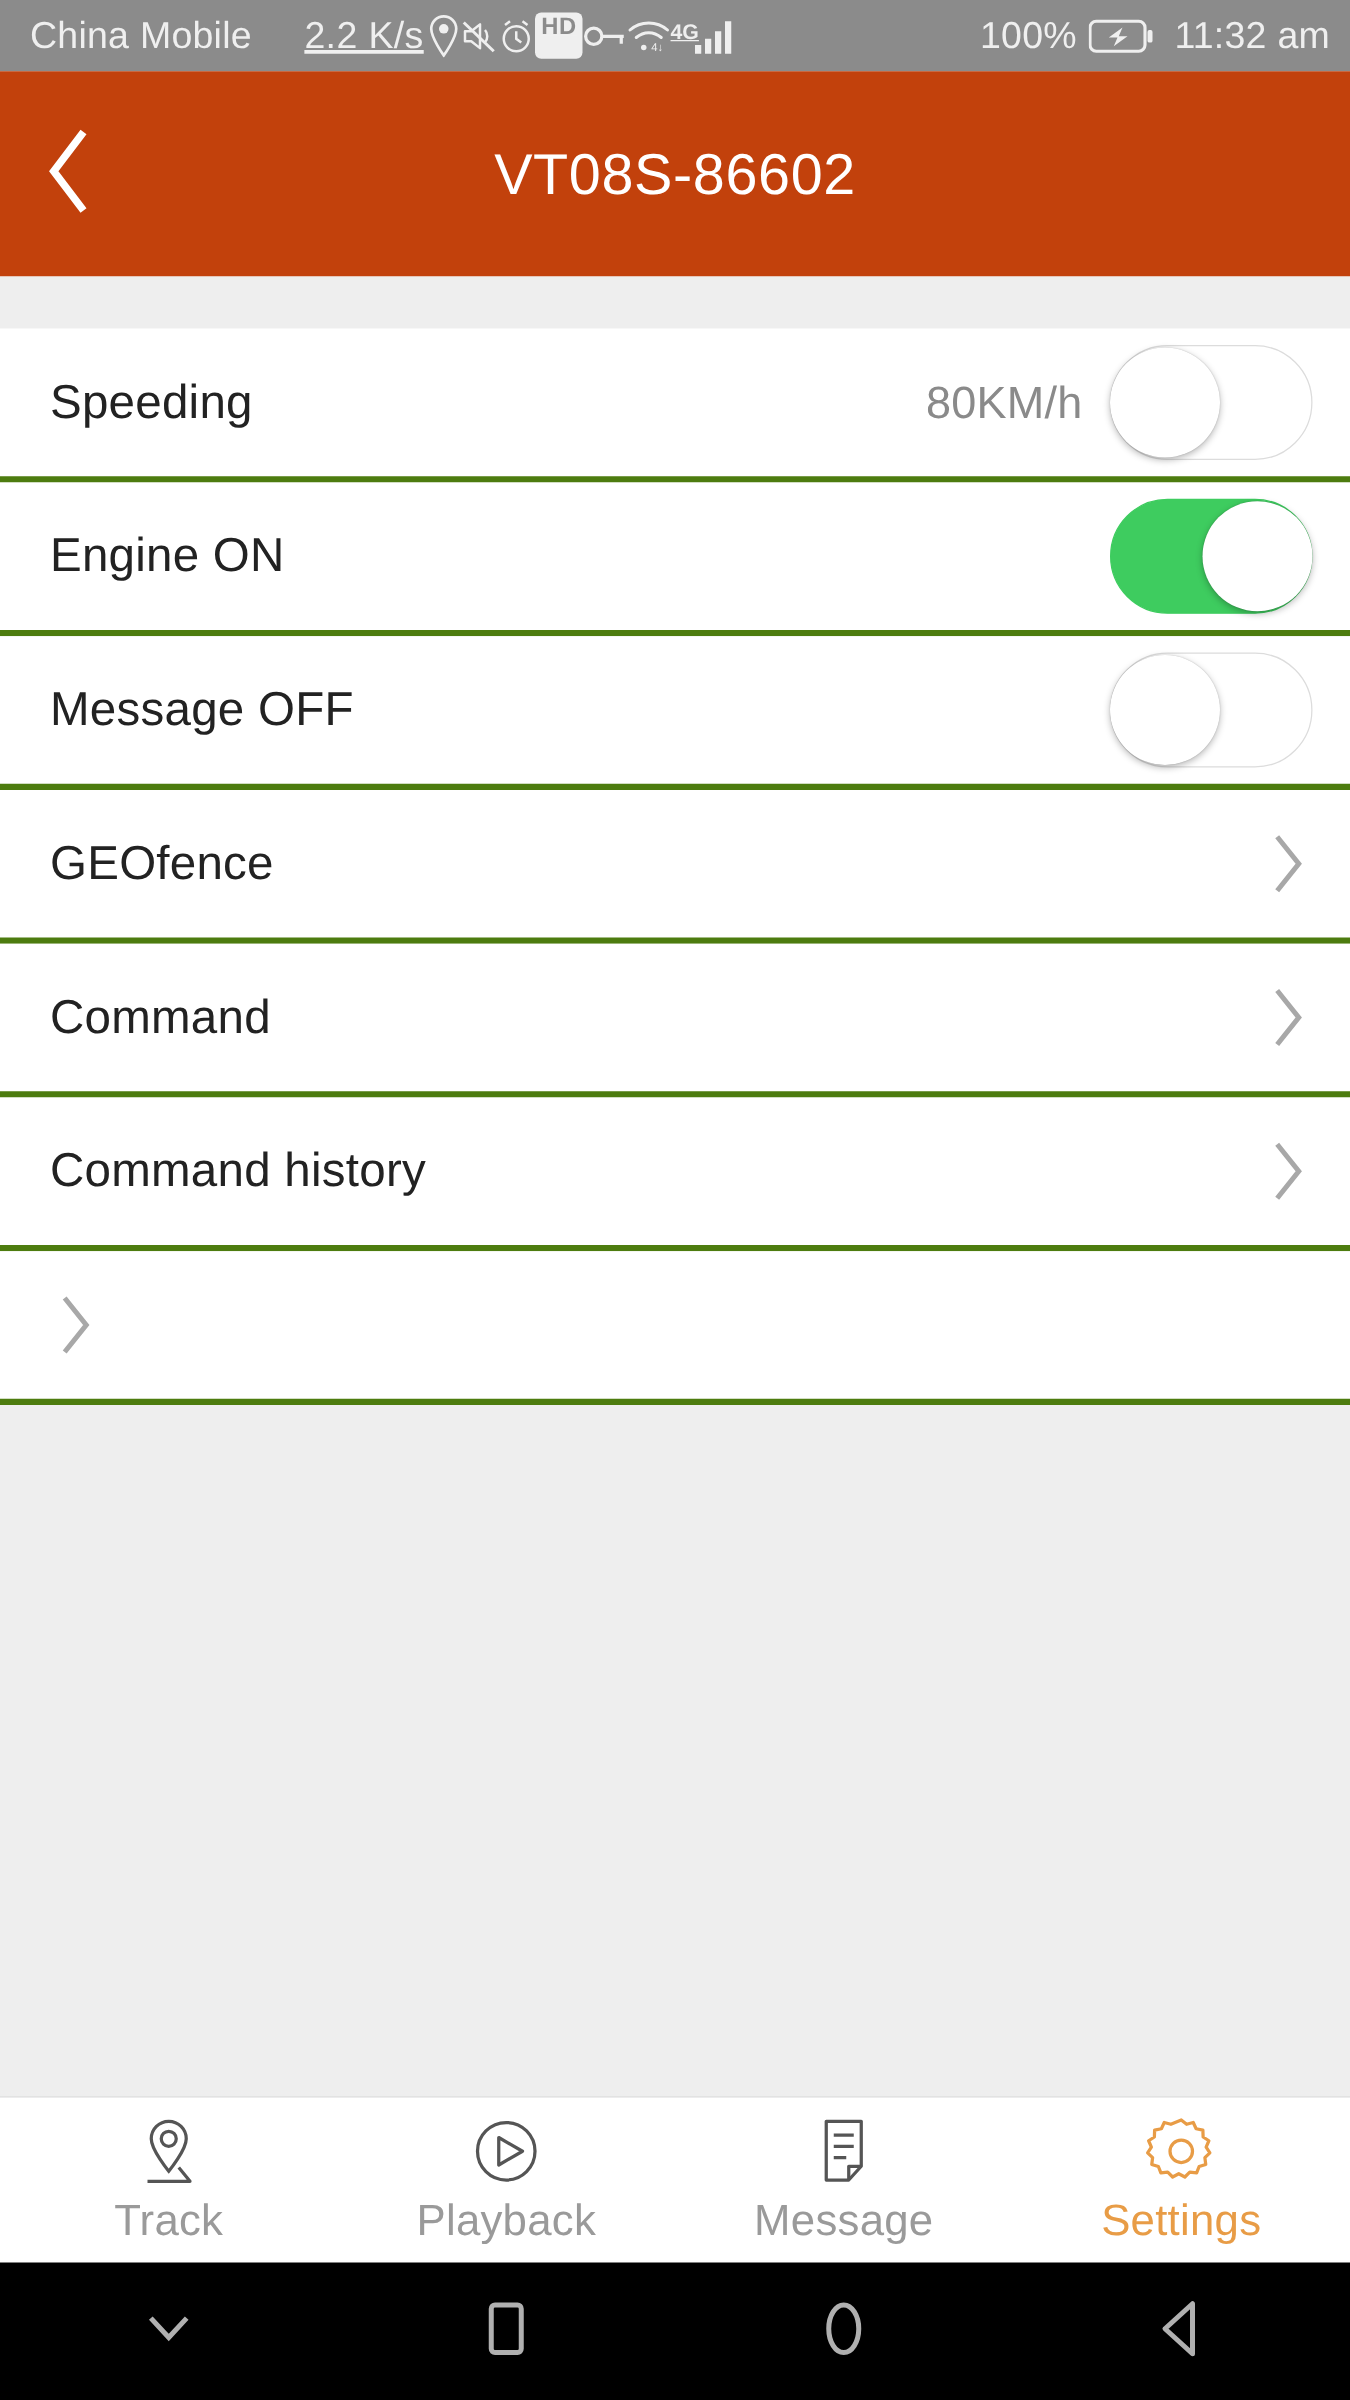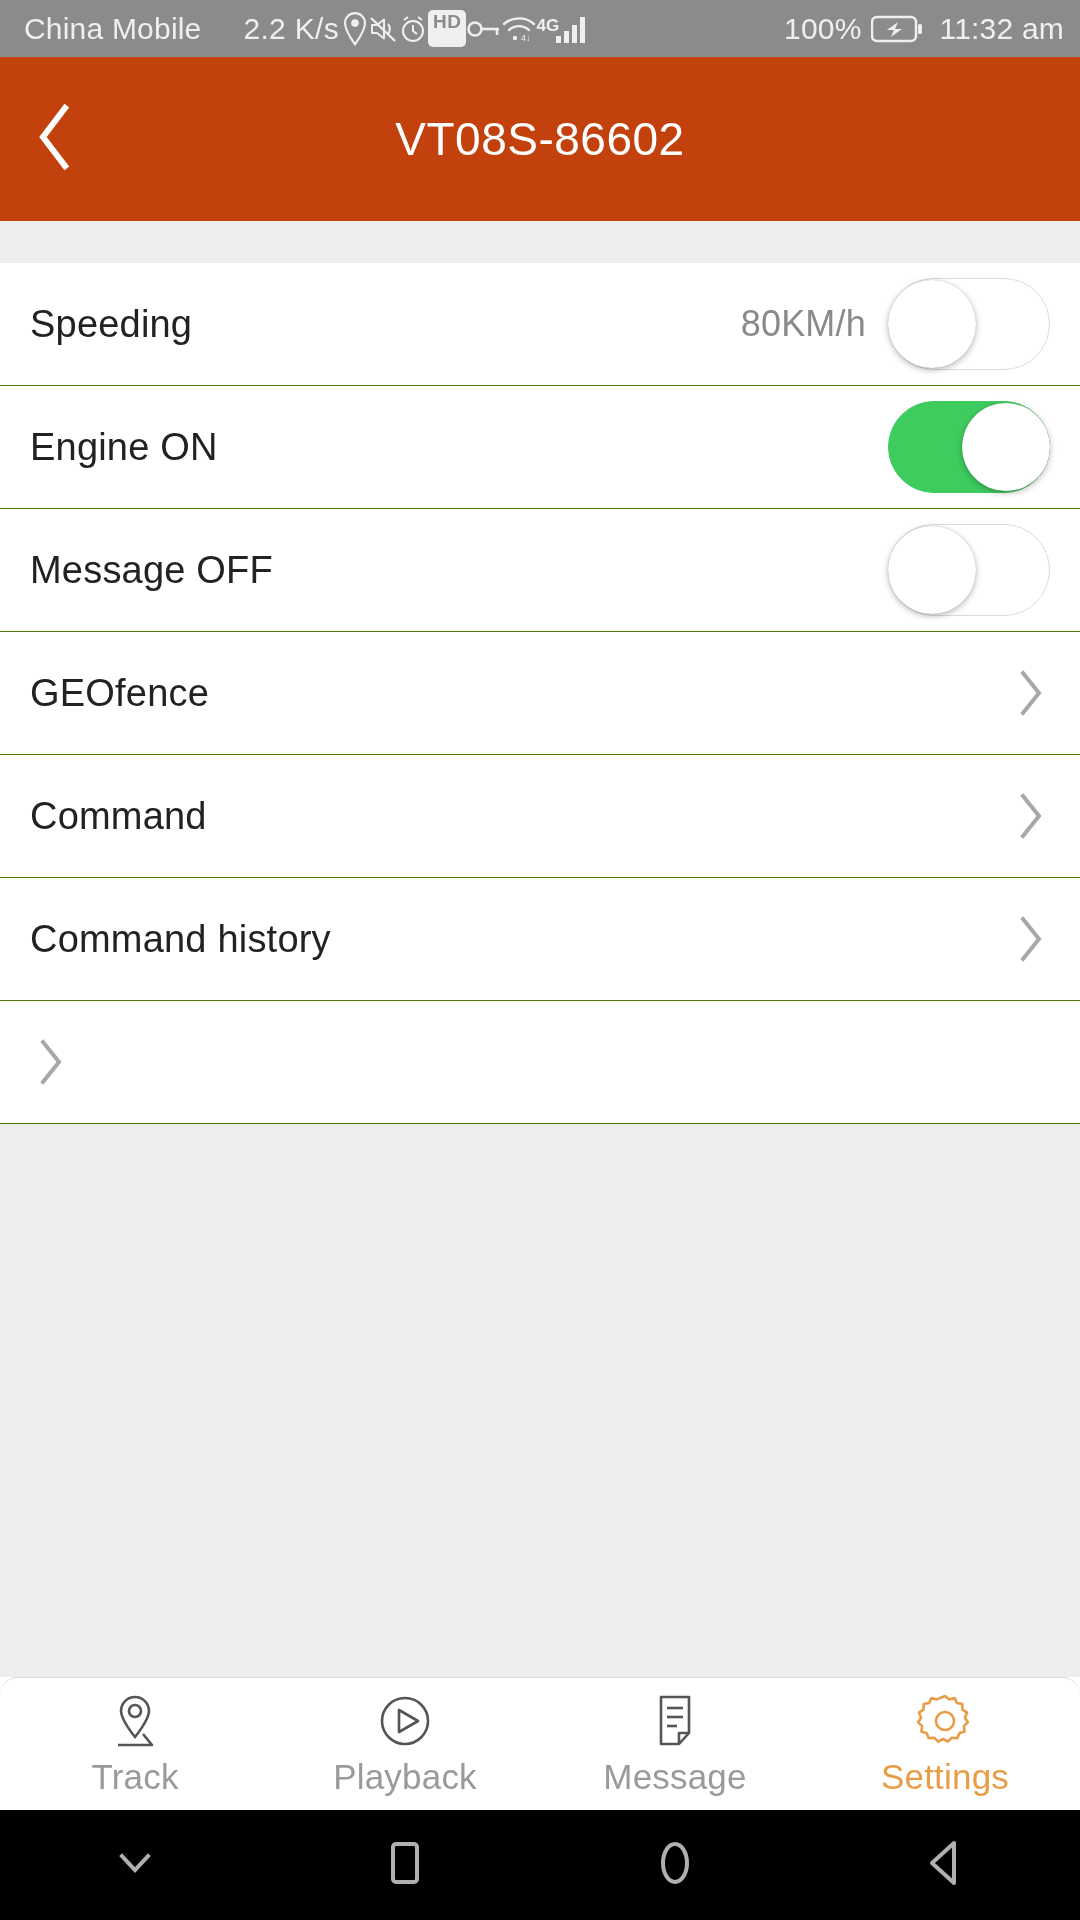--- a/index.html
+++ b/index.html
@@ -13,21 +13,21 @@
 
   
   .statusbar {
     height: 57px; flex: 0 0 57px;
     background: #8b8b8b;
     display: flex; align-items: center;
     padding: 0 16px 0 24px;
     color: #f0f0f0;
   }
   .carrier { font-size: 30px; letter-spacing: .2px; color: #efefef; }
-  .sb-mid { display: flex; align-items: center; margin-left: 42px; flex: 1; }
+  .sb-mid { display: flex; align-items: center; margin-left: 42px; flex: 1; text-decoration: underline; }
   .netspeed { font-size: 30px; color: #efefef; margin-right: 3px; letter-spacing: .3px; }
   .sb-icon { display: inline-flex; align-items: center; justify-content: center; }
   .sb-right { display: flex; align-items: center; gap: 9px; margin-left: 24px; }
   .pct { font-size: 30px; color: #efefef; letter-spacing: .2px; }
   .clock { font-size: 30px; color: #efefef; margin-left: 8px; letter-spacing: .2px; }
   .hd-badge {
     background: #efefef; color: #8b8b8b;
     font-size: 19px; font-weight: bold;
     border-radius: 5px; padding: 2px 5px 16px; line-height: 1;
     letter-spacing: .5px;
@@ -56,22 +56,22 @@
   }
 
   
   .gap-band { flex: 0 0 42px; background: #eeeeee; }
 
   
   .list { background: #ffffff; }
   .row {
     height: 123px;
     display: flex; align-items: center;
-    padding: 0 30px 0 30px;
-    border-bottom: 1px solid #4d7c0f;
+    padding: 0 30px 0 40px;
+    border-bottom: 5px solid #4d7c0f;
     background: #ffffff;
     cursor: pointer;
     position: relative;
   }
   .row-label { font-size: 38px; color: #222222; flex: 1; letter-spacing: .2px; }
   .row-value { font-size: 36px; color: #8a8a8a; margin-right: 22px; letter-spacing: .2px; margin-left: 25px; }
 
   
   .switch {
     width: 162px; height: 92px;
@@ -95,21 +95,20 @@
 
   
   .filler { flex: 1 1 auto; background: #eeeeee; }
 
   
   .tabbar {
     flex: 0 0 133px; height: 133px;
     background: #ffffff;
     border-top: 1px solid #d9d9d9;
     display: flex;
-    border-radius: 18px;
   }
   .tab {
     flex: 1; display: flex; flex-direction: column;
     align-items: center; justify-content: center;
     gap: 7px; cursor: pointer;
   }
   .tab-label { font-size: 35px; color: #9a9a9a; letter-spacing: .2px; }
   .tab.active .tab-label { color: #e89c46; }
   .tab-icon { height: 58px; display: flex; align-items: flex-end; }
 

